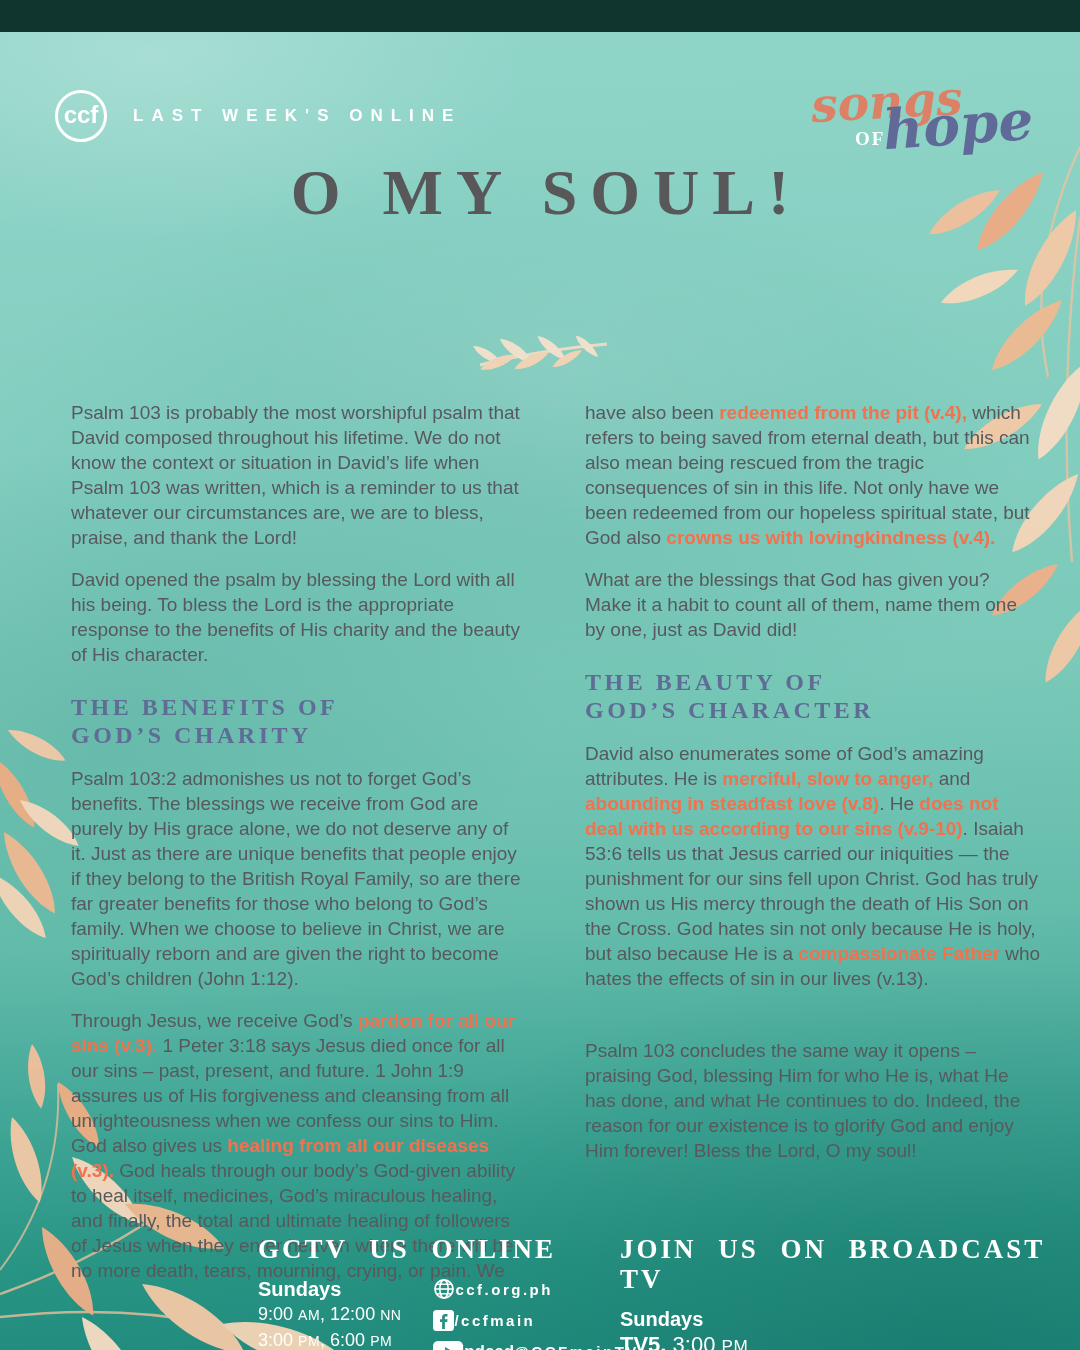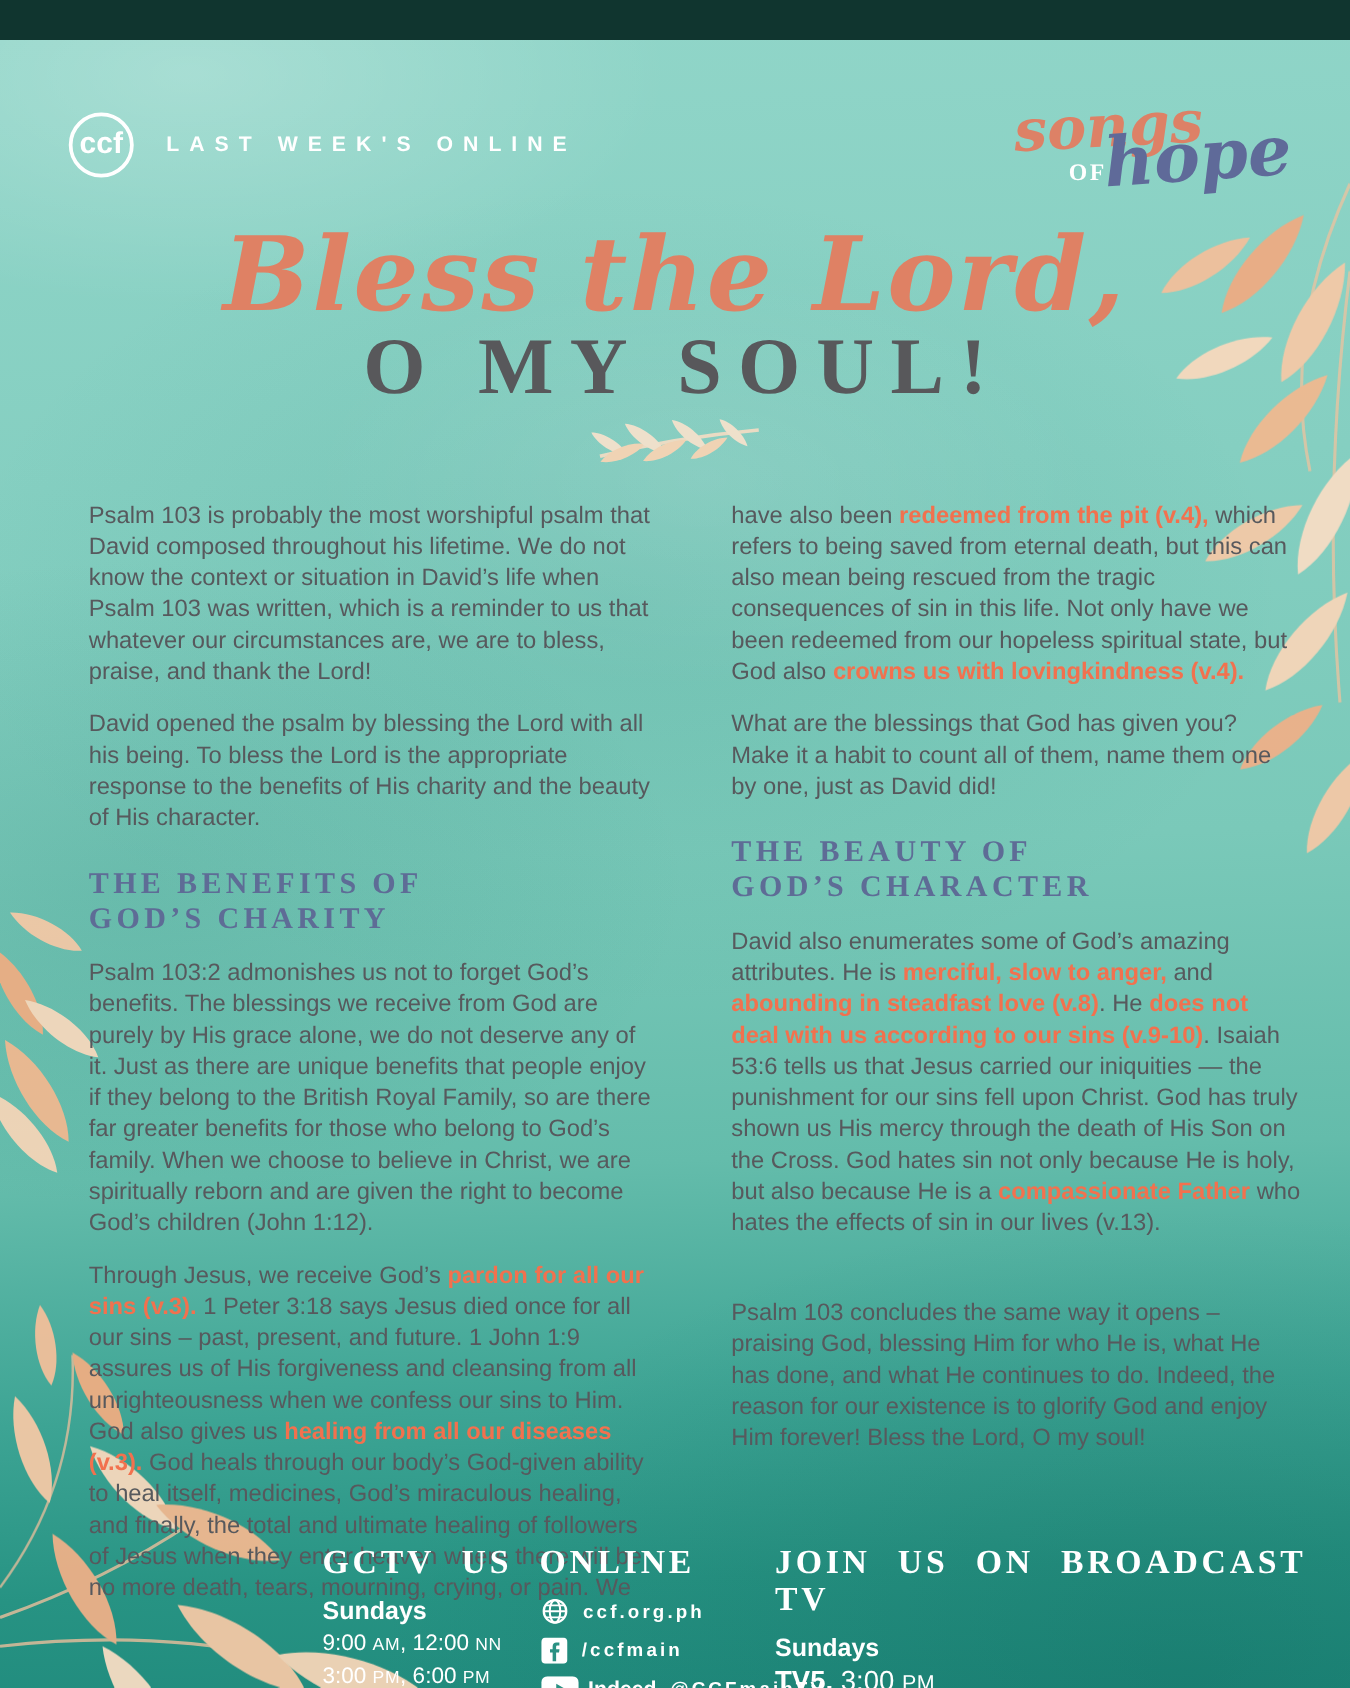--- a/index.html
+++ b/index.html
@@ -48,21 +48,21 @@
 
   
   .footer-online{position:absolute;left:258px;top:1202px;color:#fff;z-index:1;}
   .footer-broadcast{position:absolute;left:620px;top:1202px;color:#fff;z-index:1;}
   .footer-title{font-family:"Liberation Serif","DejaVu Serif",serif;font-weight:700;color:#fff;
     font-size:27px;line-height:30px;letter-spacing:3px;word-spacing:12px;margin:0 0 12px;}
   .online-body{display:flex;gap:32px;align-items:flex-start;}
   .day{font-weight:700;font-size:20px;line-height:26px;}
   .time{font-size:18px;line-height:25px;}
   .links{padding-top:2px;}
-  .link-row{display:flex;align-items:center;gap:11px;margin-bottom:10px;}
+  .link-row{display:flex;align-items:center;margin-bottom:10px;}
   .link-text{font-size:15px;font-weight:700;letter-spacing:2.5px;}
   .yt-wordmark{font-size:17px;font-weight:700;letter-spacing:0;margin-left:-4px;}
   .tv-row{font-size:22px;line-height:26px;}
   .tv-row b{font-weight:700;}
   .sc{font-size:0.78em;letter-spacing:.5px;}
 </style>
 </head>
 <body>
 
 <div class="poster">
@@ -130,21 +130,20 @@
     <div class="kicker">LAST WEEK'S ONLINE</div>
   </div>
 
   <div class="brand">
     <span class="songs">songs</span>
     <span class="of">OF</span>
     <span class="hope">hope</span>
   </div>
 
   <div class="title-block">
-    <div class="title-script">Bless the Lord,</div>
     <div class="title-caps">O MY SOUL!</div>
   </div>
 
   <main class="columns">
     <div class="col" id="col-left">
         <p><span>Psalm 103 is probably the most worshipful psalm that David composed throughout his lifetime. We do not know the context or situation in David’s life when Psalm 103 was written, which is a reminder to us that whatever our circumstances are, we are to bless, praise, and thank the Lord!</span></p>
         <p><span>David opened the psalm by blessing the Lord with all his being. To bless the Lord is the appropriate response to the benefits of His charity and the beauty of His character.</span></p>
         <h2>THE BENEFITS OF<br>GOD’S CHARITY</h2>
         <p><span>Psalm 103:2 admonishes us not to forget God’s benefits. The blessings we receive from God are purely by His grace alone, we do not deserve any of it. Just as there are unique benefits that people enjoy if they belong to the British Royal Family, so are there far greater benefits for those who belong to God’s family. When we choose to believe in Christ, we are spiritually reborn and are given the right to become God’s children (John 1:12).</span></p>
         <p><span>Through Jesus, we receive God’s </span><span class="hl">pardon for all our sins (v.3).</span><span> 1 Peter 3:18 says Jesus died once for all our sins – past, present, and future. 1 John 1:9 assures us of His forgiveness and cleansing from all unrighteousness when we confess our sins to Him. God also gives us </span><span class="hl">healing from all our diseases (v.3).</span><span> God heals through our body’s God-given ability to heal itself, medicines, God’s miraculous healing, and finally, the total and ultimate healing of followers of Jesus when they enter heaven where there will be no more death, tears, mourning, crying, or pain. We</span></p>

